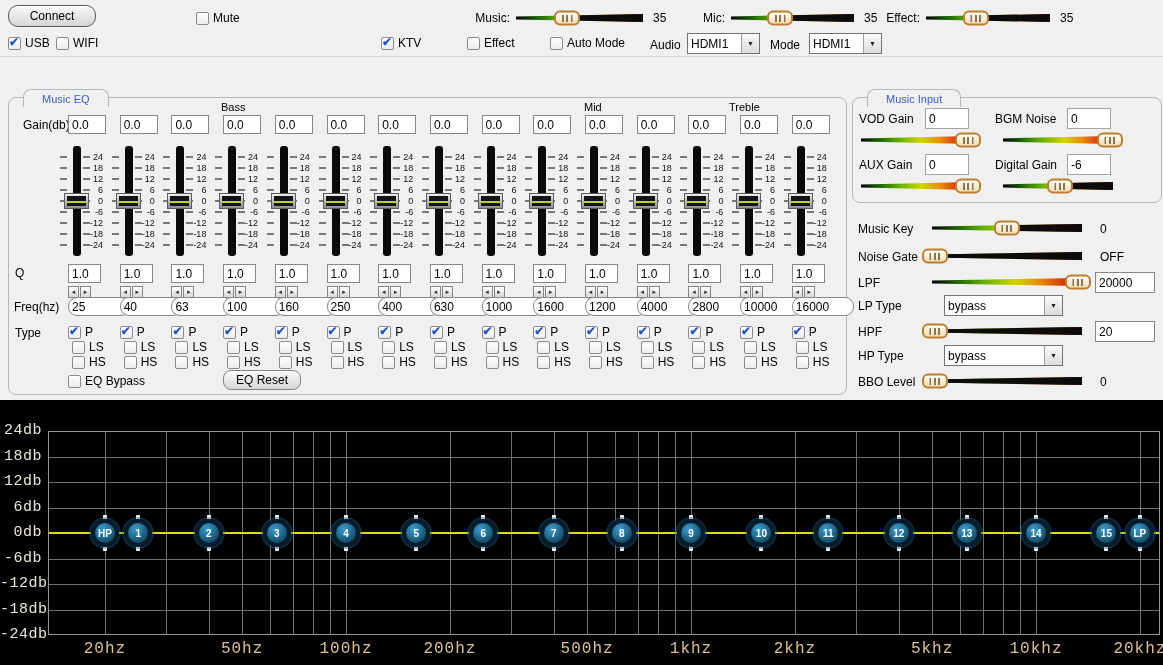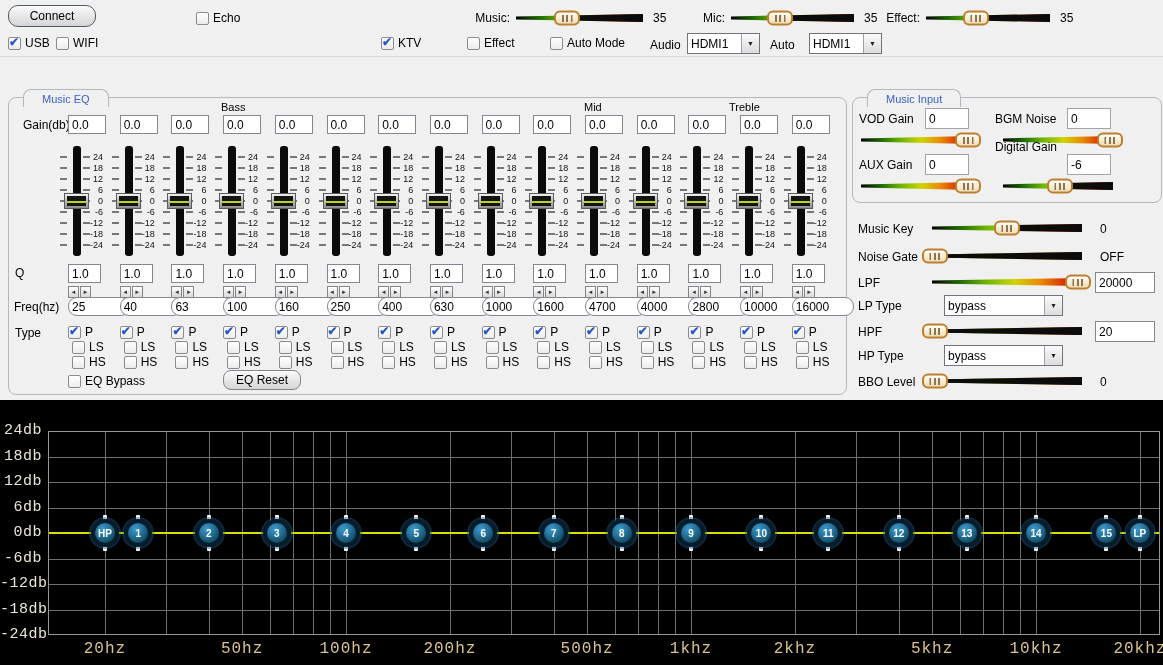--- a/index.html
+++ b/index.html
@@ -109,21 +109,21 @@
 </style>
 </head>
 <body>
 
 <div id="root">
 
   <button class="pushbtn" id="connect">Connect</button>
 
   <label class="cbrow" style="left:196px;top:11px">
     <span class="cb"></span>
-    <span>Echo</span>
+    <span>Mute</span>
   </label>
 
 
   <div class="tslider" style="left:468px">
     <span class="tlabel" style="width:42px">Music:</span>
     <div class="hslider" style="position: relative; width: 127px; --pct: 40%;">
       <div class="htrack"></div>
       <div class="hthumb"></div>
     </div>
     <span class="tval">35</span>
@@ -166,21 +166,21 @@
   <label class="cbrow" style="left:550px;top:36px">
     <span class="cb"></span>
     <span>Auto Mode</span>
   </label>
 
   <span class="mlabel" style="left:650px;top:38px">Audio</span>
   <div class="combo" style="left:687px;top:33px;width:73px">
     <span class="ctext">HDMI1</span>
     <span class="cbtn">▼</span>
   </div>
-  <span class="mlabel" style="left:770px;top:38px">Auto</span>
+  <span class="mlabel" style="left:770px;top:38px">Mode</span>
   <div class="combo" style="left:809px;top:33px;width:73px">
     <span class="ctext">HDMI1</span>
     <span class="cbtn">▼</span>
   </div>
 
   <div class="sep"></div>
 
 
   <div class="group" id="eqgroup">
     <div class="grouptab">Music EQ</div>
@@ -743,21 +743,21 @@
             <div class="vtickL" style="top: 99px;"></div>
             <div class="vtickR" style="top: 99px;"></div>
             <div class="vlab" style="top: 95px;">-24</div>
             <div class="vthumb"></div>
           </div>
           <div class="tfield qf">1.0</div>
           <div class="spin">
             <div class="sbtn">◄</div>
             <div class="sbtn">►</div>
           </div>
-          <div class="tfield freqf">4700</div>
+          <div class="tfield freqf">1200</div>
           <div class="cbrow" style="left: 0px; top: 227px;">
             <div class="cb checked"></div>
             <div class="">P</div>
           </div>
           <div class="cbrow" style="left: 4px; top: 242px;">
             <div class="cb"></div>
             <div class="">LS</div>
           </div>
           <div class="cbrow" style="left: 4px; top: 257px;">
             <div class="cb"></div>
@@ -989,21 +989,21 @@
     <div class="hslider" style="left: 8px; top: 34px; width: 110px; --pct: 97%;">
       <div class="htrack"></div>
       <div class="hthumb"></div>
     </div>
     <div class="hslider" style="left: 150px; top: 34px; width: 110px; --pct: 97%;">
       <div class="htrack"></div>
       <div class="hthumb"></div>
     </div>
     <span class="mlabel" style="left:6px;top:60px">AUX Gain</span>
     <div class="tfield" style="left:72px;top:56px;width:44px;height:21px;border-color:#a0a4aa">0</div>
-    <span class="mlabel" style="left:142px;top:42px">Digital Gain</span>
+    <span class="mlabel" style="left:142px;top:60px">Digital Gain</span>
     <div class="tfield" style="left:214px;top:56px;width:44px;height:21px;border-color:#a0a4aa">-6</div>
     <div class="hslider" style="left: 8px; top: 80px; width: 110px; --pct: 97%;">
       <div class="htrack"></div>
       <div class="hthumb"></div>
     </div>
     <div class="hslider" style="left: 150px; top: 80px; width: 110px; --pct: 52%;">
       <div class="htrack"></div>
       <div class="hthumb"></div>
     </div>
   </div>

